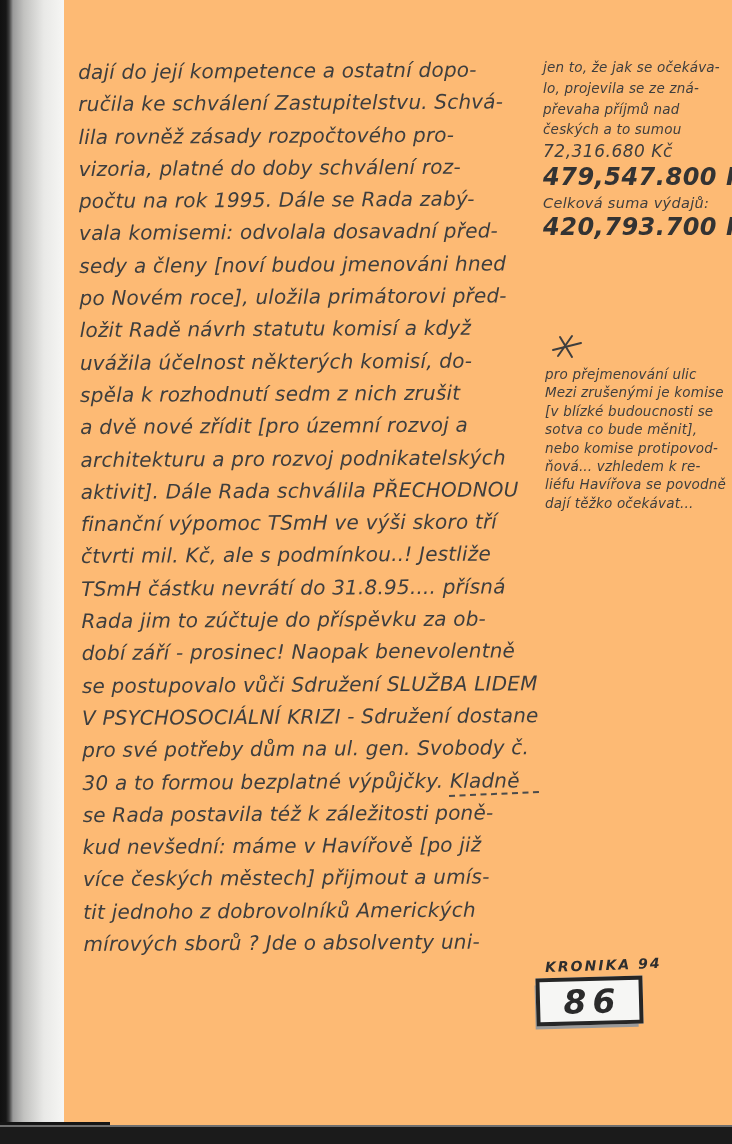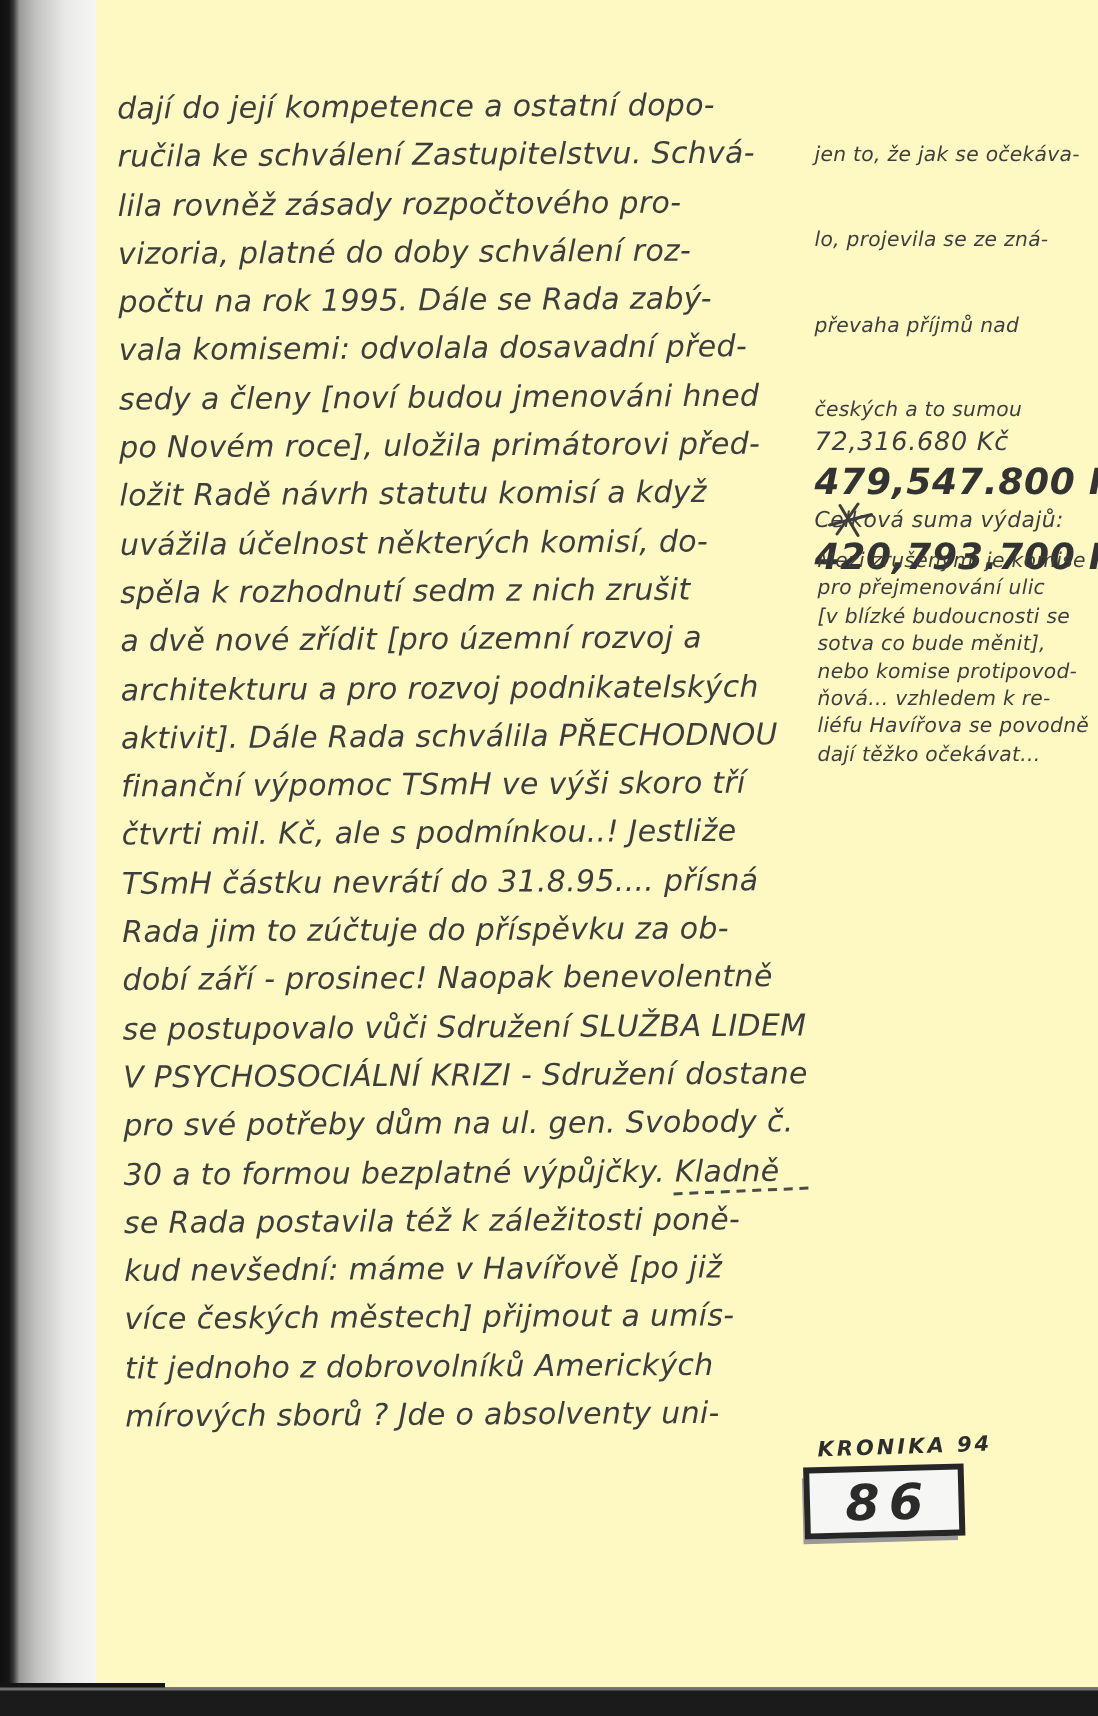--- a/index.html
+++ b/index.html
@@ -4,21 +4,21 @@
 <style>
   html, body { margin:0; padding:0; }
   body {
     width:732px; height:1144px;
     background:#ffffff;
     font-family:"DejaVu Sans", sans-serif;
     overflow:hidden;
   }
   #scan {
     position:relative; width:732px; height:1144px;
-    background:#fef9c3;
+    background:#fdba74;
     color:#3e3e3e;
   }
   
   .gutter {
     position:absolute; left:0; top:0; width:64px; height:1144px;
     background:linear-gradient(90deg,
       #101010 0px, #161616 6px, #3a3a3a 9px,
       #9a9a9a 13px, #c2c2c0 24px, #e9e9e7 44px, #f6f6f4 64px);
   }
   
@@ -40,21 +40,21 @@
     white-space:nowrap; font-size:20px; line-height:32.3px;
     letter-spacing:0.2px; color:#3e3e3e;
   }
   
   .kladne-underline {
     position:absolute; left:449px; top:793px; width:90px; height:0;
     border-top:2px dashed #4b4b4b; transform:rotate(-2.5deg);
   }
   
   .note-finance { position:absolute; left:543px; top:57px; width:187px; }
-  .nf-line  { white-space:nowrap; font-size:13.5px; line-height:20.8px; letter-spacing:0.2px;margin-top:36px; }
+  .nf-line  { white-space:nowrap; font-size:13.5px; line-height:20.8px; letter-spacing:0.2px; }
   .nf-sum   { white-space:nowrap; font-size:17px;   line-height:23px;  letter-spacing:0.5px; }
   .nf-label { white-space:nowrap; font-size:14.5px; line-height:20px;  letter-spacing:0.3px; margin-top:1px; }
   .nf-big   { white-space:nowrap; font-size:24px;   line-height:29px;  font-weight:700; letter-spacing:0.5px; color:#333333; }
   
   .note-commissions { position:absolute; left:545px; top:334px; width:186px; }
   .asterisk-wrap { margin-left:6px; height:26px; }
   .nc-lines { margin-top:5px; }
   .nc-line { white-space:nowrap; font-size:13.5px; line-height:18.4px; letter-spacing:0.2px; }
   
   .kronika-label {
@@ -131,22 +131,22 @@
     <div class="asterisk-wrap">
       <svg width="32" height="26" viewBox="0 0 32 26">
         <g stroke="#3e3e3e" stroke-width="2" stroke-linecap="round" fill="none">
           <line x1="2" y1="16" x2="30" y2="9"></line>
           <line x1="9" y1="3" x2="21" y2="23"></line>
           <line x1="21" y1="2" x2="7" y2="22"></line>
         </g>
       </svg>
     </div>
     <div class="nc-lines">
+        <div class="nc-line">pro přejmenování ulic</div>
         <div class="nc-line">Mezi zrušenými je komise</div>
-        <div class="nc-line">pro přejmenování ulic</div>
         <div class="nc-line">[v blízké budoucnosti se</div>
         <div class="nc-line">sotva co bude měnit],</div>
         <div class="nc-line">nebo komise protipovod-</div>
         <div class="nc-line">ňová... vzhledem k re-</div>
         <div class="nc-line">liéfu Havířova se povodně</div>
         <div class="nc-line">dají těžko očekávat...</div>
       </div>
   </div>
 
   <div class="kronika-label hw">KRONIKA 94</div>

